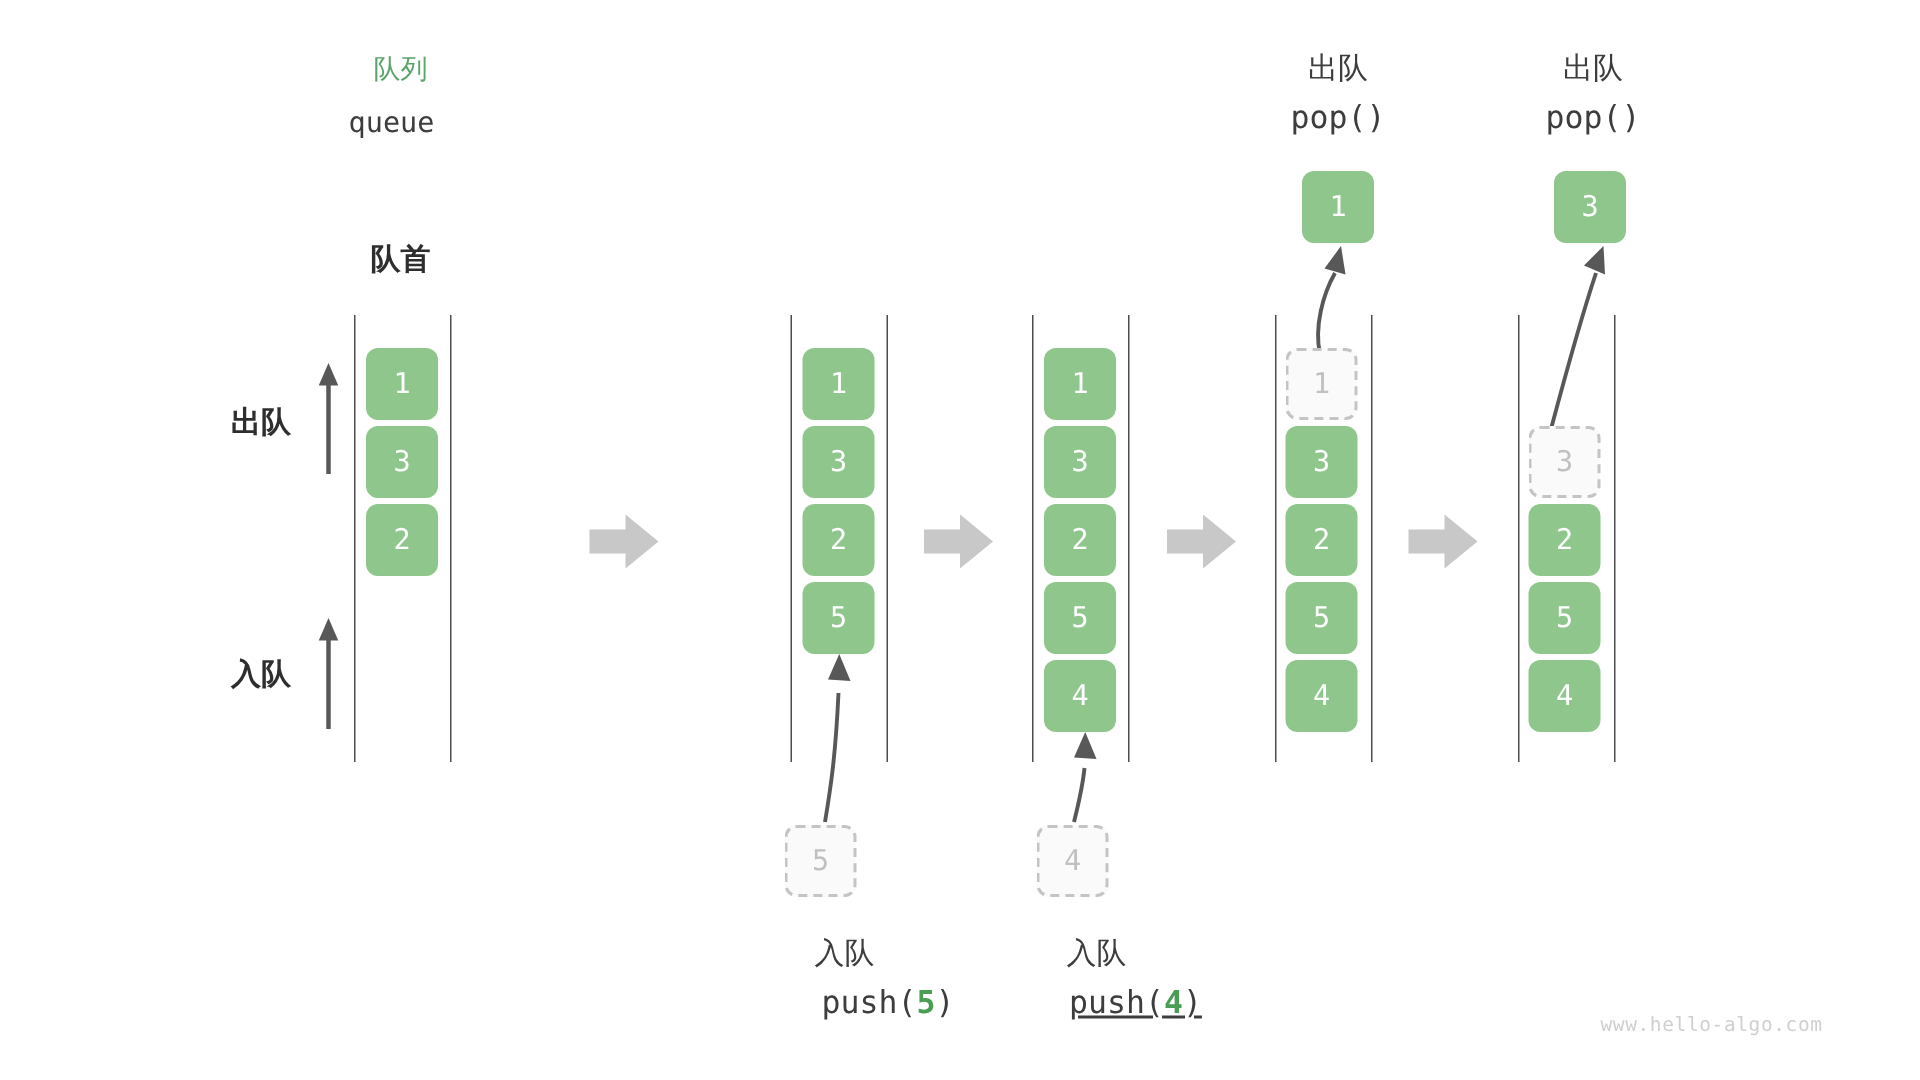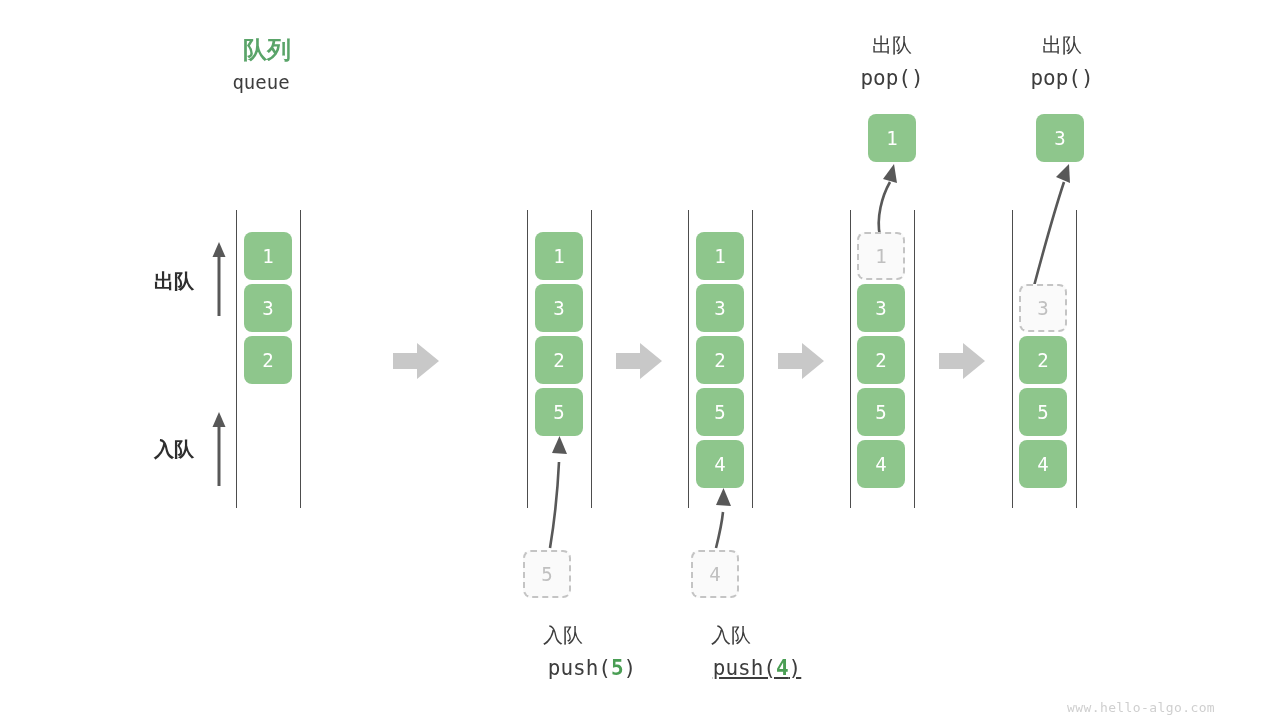--- a/index.html
+++ b/index.html
@@ -19,22 +19,22 @@
     position: absolute;
     left: 0; top: 0;
     width: 1280px;
     height: 720px;
   }
   .abs { position: absolute; }
 
   
   .title-cn {
     font-family: "Liberation Sans", sans-serif;
-    font-size: 24px;
-    font-weight: bold;
+    font-size: 18px;
+    font-weight: normal;
     color: #5aa469;
     text-align: center;
     white-space: nowrap;
   }
   .title-en {
     font-family: "DejaVu Sans Mono", monospace;
     font-size: 19px;
     color: #3d3d3d;
     text-align: center;
     white-space: nowrap;
@@ -61,21 +61,20 @@
     text-align: center;
     white-space: nowrap;
   }
   .op-code .arg { color: #4a9e54; font-weight: bold; }
   .watermark {
     font-family: "DejaVu Sans Mono", monospace;
     font-size: 13px;
     color: #cfcfcf;
     letter-spacing: 0.4px;
     white-space: nowrap;
-    margin-top: 24px;
   }
 
   
   .rail {
     position: absolute;
     width: 1px;
     background: #4d4d4d;
   }
 
   
@@ -104,20 +103,21 @@
 
   svg { overflow: visible; }
 </style>
 </head>
 <body>
 
 <div class="stage">
 
   <div class="abs title-cn" style="left:192px; top:34px; width:150px;">队列</div>
   <div class="abs title-en" style="left:186px; top:71px; width:150px;">queue</div>
+  <div class="abs anno-bold" style="left:192px; top:159px; width:150px;">队首</div>
 
   <div class="abs anno-bold" style="left:136px; top:268px; width:76px;">出队</div>
   <svg class="uparrow" style="left:208px; top:238px;" width="22" height="80">
     <line x1="11" y1="78" x2="11" y2="16" stroke="#585858" stroke-width="3"></line>
     <polygon points="11,4 4.5,19 17.5,19" fill="#585858"></polygon>
   </svg>
 
   <div class="abs anno-bold" style="left:136px; top:436px; width:76px;">入队</div>
   <svg class="uparrow" style="left:208px; top:408px;" width="22" height="80">
     <line x1="11" y1="78" x2="11" y2="16" stroke="#585858" stroke-width="3"></line>

